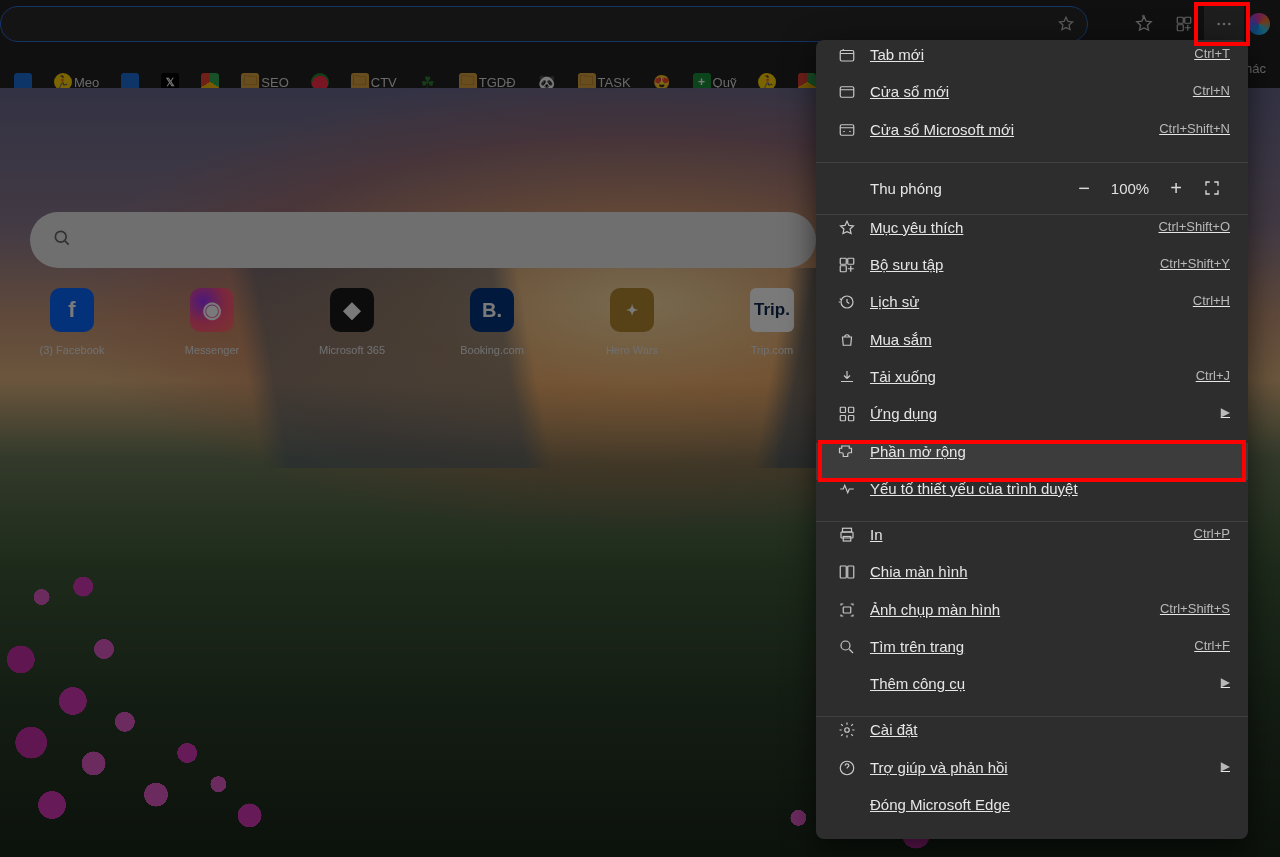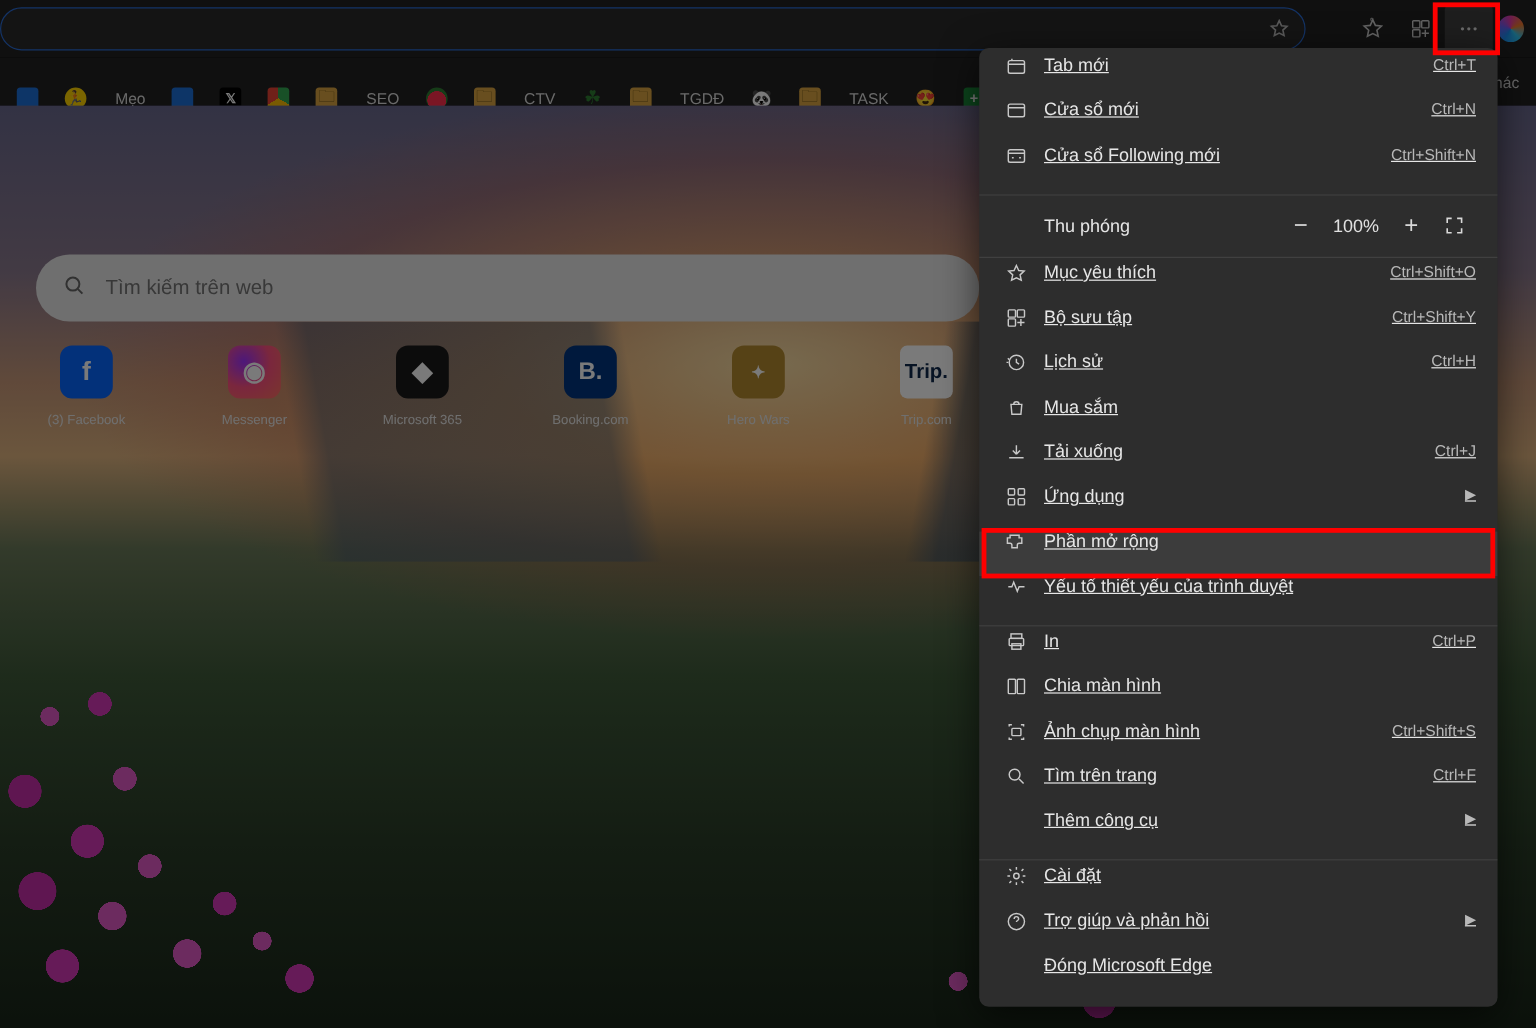--- a/index.html
+++ b/index.html
@@ -26,21 +26,21 @@
   position: absolute; top: 2px; right: 30px; width: 56px; height: 44px;
   border: 4px solid #ff0000; z-index: 60; pointer-events: none;
 }
 
 
 .bookmarks-bar {
   position: absolute; top: 48px; left: 0; right: 0; height: 40px;
   background: #222; display: flex; align-items: center; padding: 0 8px; gap: 10px;
   color: #ddd; font-size: 13px;
 }
-.bm-item { display: flex; align-items: center; gap: 24px; padding: 4px 6px; border-radius: 4px; cursor: pointer; white-space: nowrap; margin-top: 28px; }
+.bm-item { display: flex; align-items: center; gap: 2px; padding: 4px 6px; border-radius: 4px; cursor: pointer; white-space: nowrap; margin-top: 28px; }
 .bm-ico { width: 18px; height: 18px; border-radius: 3px; display: flex; align-items: center; justify-content: center; font-size: 12px; }
 .bm-folder { background: #d9a441; color: #7a5a1b; }
 .bm-folder::before { content: "🗀"; font-size: 14px; color: #7a5a1b; }
 .bm-yellow { background: #ffd400; border-radius: 50%; }
 .bm-run::before { content: "🏃"; }
 .bm-bars { background: #1d6fd8; }
 .bm-x { background: #000; color: #fff; font-weight: bold; font-size: 11px; }
 .bm-drive { background: conic-gradient(#34a853 0 120deg,#fbbc05 120deg 240deg,#ea4335 240deg 360deg); border-radius: 3px; }
 .bm-watermelon { background: radial-gradient(circle at 50% 60%, #ff2e4d 55%, #2e7d32 57%); border-radius: 50%; }
 .bm-clover { color: #2e7d32; font-size: 16px; }
@@ -254,21 +254,20 @@
   <div class="flowers-right"></div>
 </div>
 
 <div class="search-wrap">
   <span class="search-icon">
     <svg width="20" height="20" viewBox="0 0 24 24" fill="none" stroke="#666" stroke-width="2">
         <circle cx="10.5" cy="10.5" r="6.5"></circle>
         <path d="M20 20l-4.5-4.5"></path>
       </svg>
   </span>
-  <input placeholder="Tìm kiếm trên web" style="">
 </div>
 
 <div class="tiles-row" id="tiles">
     <div class="tile">
       <div class="tile-box tile-fb">f</div>
       <div class="tile-label">(3) Facebook</div>
     </div>
     <div class="tile">
       <div class="tile-box tile-msgr">◉</div>
       <div class="tile-label">Messenger</div>
@@ -323,21 +322,21 @@
     <span class="menu-label">Cửa sổ mới</span>
     <span class="menu-shortcut">Ctrl+N</span>
   </div>
   <div class="menu-row">
     <span class="menu-icon">
         <svg viewBox="0 0 24 24" fill="none" stroke="currentColor" stroke-width="1.6">
           <rect x="3" y="5" width="18" height="14" rx="2"></rect>
           <path d="M3 9h18M7 14h2m6 0h2"></path>
         </svg>
       </span>
-    <span class="menu-label">Cửa sổ Following mới</span>
+    <span class="menu-label">Cửa sổ Microsoft mới</span>
     <span class="menu-shortcut">Ctrl+Shift+N</span>
   </div>
 
   <div class="menu-sep"></div>
 
   <div class="zoom-row">
     <span class="zoom-label">Thu phóng</span>
     <span class="zoom-btn">−</span>
     <span class="zoom-pct">100%</span>
     <span class="zoom-btn">+</span>

